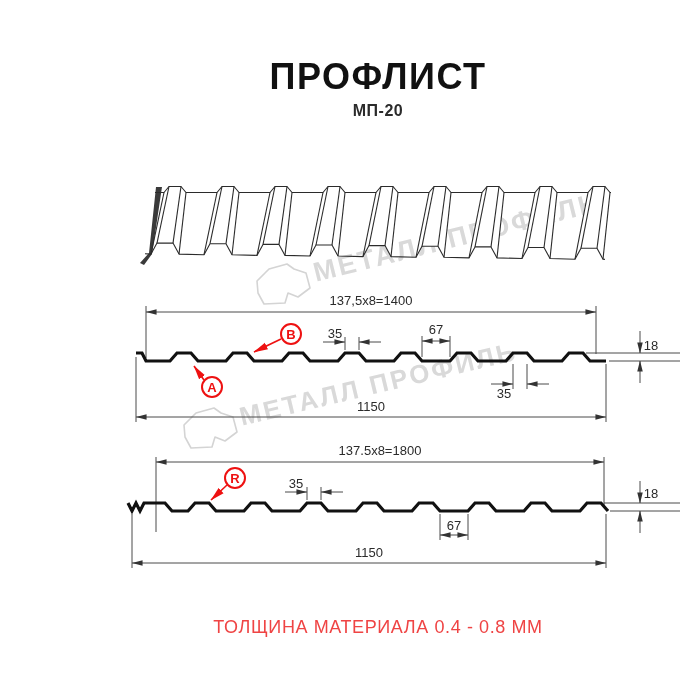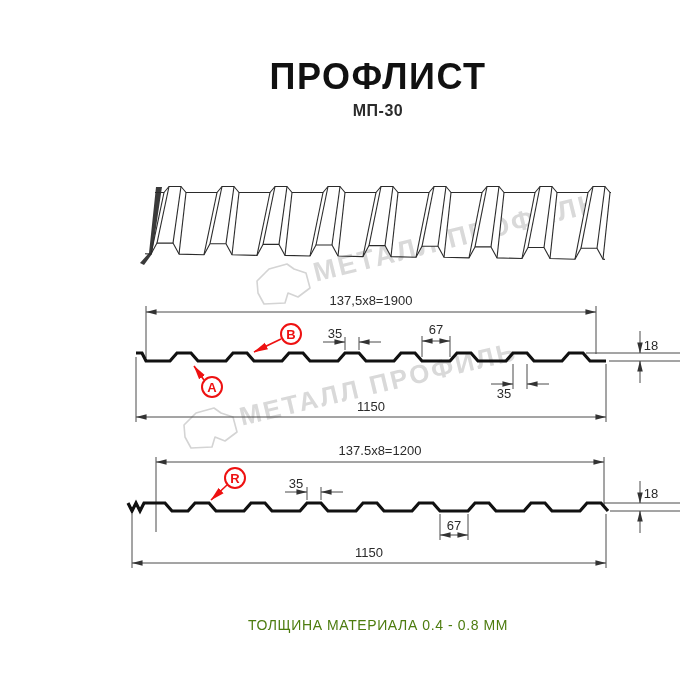--- a/index.html
+++ b/index.html
@@ -3,41 +3,41 @@
 <meta charset="utf-8">
 <style>
   html,body{margin:0;padding:0;background:#fff;}
   .stage{position:relative;width:700px;height:700px;background:#ffffff;overflow:hidden;
          font-family:"Liberation Sans", sans-serif;margin-left:28px;}
   .abs{position:absolute;}
   .title{top:56px;left:50%;transform:translateX(-50%);font-size:36px;font-weight:800;
          letter-spacing:1.5px;color:#111;white-space:nowrap;z-index:5;}
   .subtitle{top:102px;left:50%;transform:translateX(-50%);font-size:16px;font-weight:700;
          letter-spacing:.5px;color:#2b2b2b;white-space:nowrap;z-index:5;}
-  .footer{top:617px;left:50%;transform:translateX(-50%);font-size:14px;color:#4d7c0f;
+  .footer{top:617px;left:50%;transform:translateX(-50%);font-size:18px;color:#ef4444;
          letter-spacing:.6px;white-space:nowrap;z-index:5;}
   .wm-text{position:absolute;font-weight:bold;color:#d9d9d9;letter-spacing:2.5px;
          white-space:nowrap;transform-origin:0 50%;z-index:1;}
   .wm1{left:286px;top:258px;font-size:27px;transform:rotate(-14deg);}
   .wm2{left:212px;top:402px;font-size:26px;transform:rotate(-13.5deg);}
   .wm-logo{position:absolute;z-index:1;}
   .drawing{position:absolute;left:0;top:0;z-index:2;}
   .dim{position:absolute;font-size:13px;color:#2b2b2b;white-space:nowrap;
        transform:translateX(-50%);z-index:4;}
   .bubble{position:absolute;width:22px;height:22px;border:2px solid #ee1111;border-radius:50%;
        background:#fff;color:#ee1111;font-size:13px;font-weight:bold;display:flex;
        align-items:center;justify-content:center;z-index:4;box-sizing:border-box;}
 </style>
 </head>
 <body>
 
 <div class="stage">
 
   <div class="abs title">ПРОФЛИСТ</div>
-  <div class="abs subtitle">МП-30</div>
+  <div class="abs subtitle">МП-20</div>
 
   <div class="wm-text wm1">МЕТАЛЛ ПРОФИЛЬ</div>
   <div class="wm-text wm2">МЕТАЛЛ ПРОФИЛЬ</div>
   <svg class="wm-logo" style="left:228px;top:261px;" width="58" height="47" viewBox="0 0 58 47">
     <polygon points="1,20 13,8 31,3 38,8 50,12 54,27 42,36 32,32 29,42 8,43 2,32" fill="none" stroke="#d4d4d4" stroke-width="1.6" stroke-linejoin="round"></polygon>
   </svg>
   <svg class="wm-logo" style="left:155px;top:405px;" width="58" height="47" viewBox="0 0 58 47">
     <polygon points="1,20 13,8 31,3 38,8 50,12 54,27 42,36 32,32 29,42 8,43 2,32" fill="none" stroke="#d4d4d4" stroke-width="1.6" stroke-linejoin="round"></polygon>
   </svg>
 
@@ -162,28 +162,28 @@
 
         <line x1="104" y1="514" x2="104" y2="568"></line>
         <line x1="578" y1="514" x2="578" y2="568"></line>
         <line x1="104" y1="563" x2="578" y2="563" marker-start="url(#ah)" marker-end="url(#ah)"></line>
       </g>
       <path d="M100,503 L104,511 L108,503 L112,511 L116,503 H137 L144,511 H160 L167,503 H181 L188,511 H216 L223,503 H237 L244,511 H272 L279,503 H293 L300,511 H328 L335,503 H349 L356,511 H384 L391,503 H405 L412,511 H440 L447,503 H461 L468,511 H496 L503,503 H517 L524,511 H552 L559,503 H573 L580,511" fill="none" stroke="#111" stroke-width="3.2" stroke-linejoin="miter"></path>
       <line x1="199" y1="485" x2="183" y2="500" stroke="#ee1111" stroke-width="1.6" marker-end="url(#ahr)"></line>
     </g>
   </svg>
 
-  <div class="dim" style="left:343px;top:293px;">137,5x8=1900</div>
+  <div class="dim" style="left:343px;top:293px;">137,5x8=1400</div>
   <div class="dim" style="left:307px;top:326px;">35</div>
   <div class="dim" style="left:408px;top:322px;">67</div>
   <div class="dim" style="left:623px;top:338px;">18</div>
   <div class="dim" style="left:476px;top:386px;">35</div>
   <div class="dim" style="left:343px;top:399px;">1150</div>
 
-  <div class="dim" style="left:352px;top:443px;">137.5x8=1200</div>
+  <div class="dim" style="left:352px;top:443px;">137.5x8=1800</div>
   <div class="dim" style="left:268px;top:476px;">35</div>
   <div class="dim" style="left:426px;top:518px;">67</div>
   <div class="dim" style="left:623px;top:486px;">18</div>
   <div class="dim" style="left:341px;top:545px;">1150</div>
 
   <div class="bubble" style="left:173px;top:376px;">A</div>
   <div class="bubble" style="left:252px;top:323px;">B</div>
   <div class="bubble" style="left:196px;top:467px;">R</div>
 
   <div class="abs footer">ТОЛЩИНА МАТЕРИАЛА 0.4 - 0.8 ММ</div>

